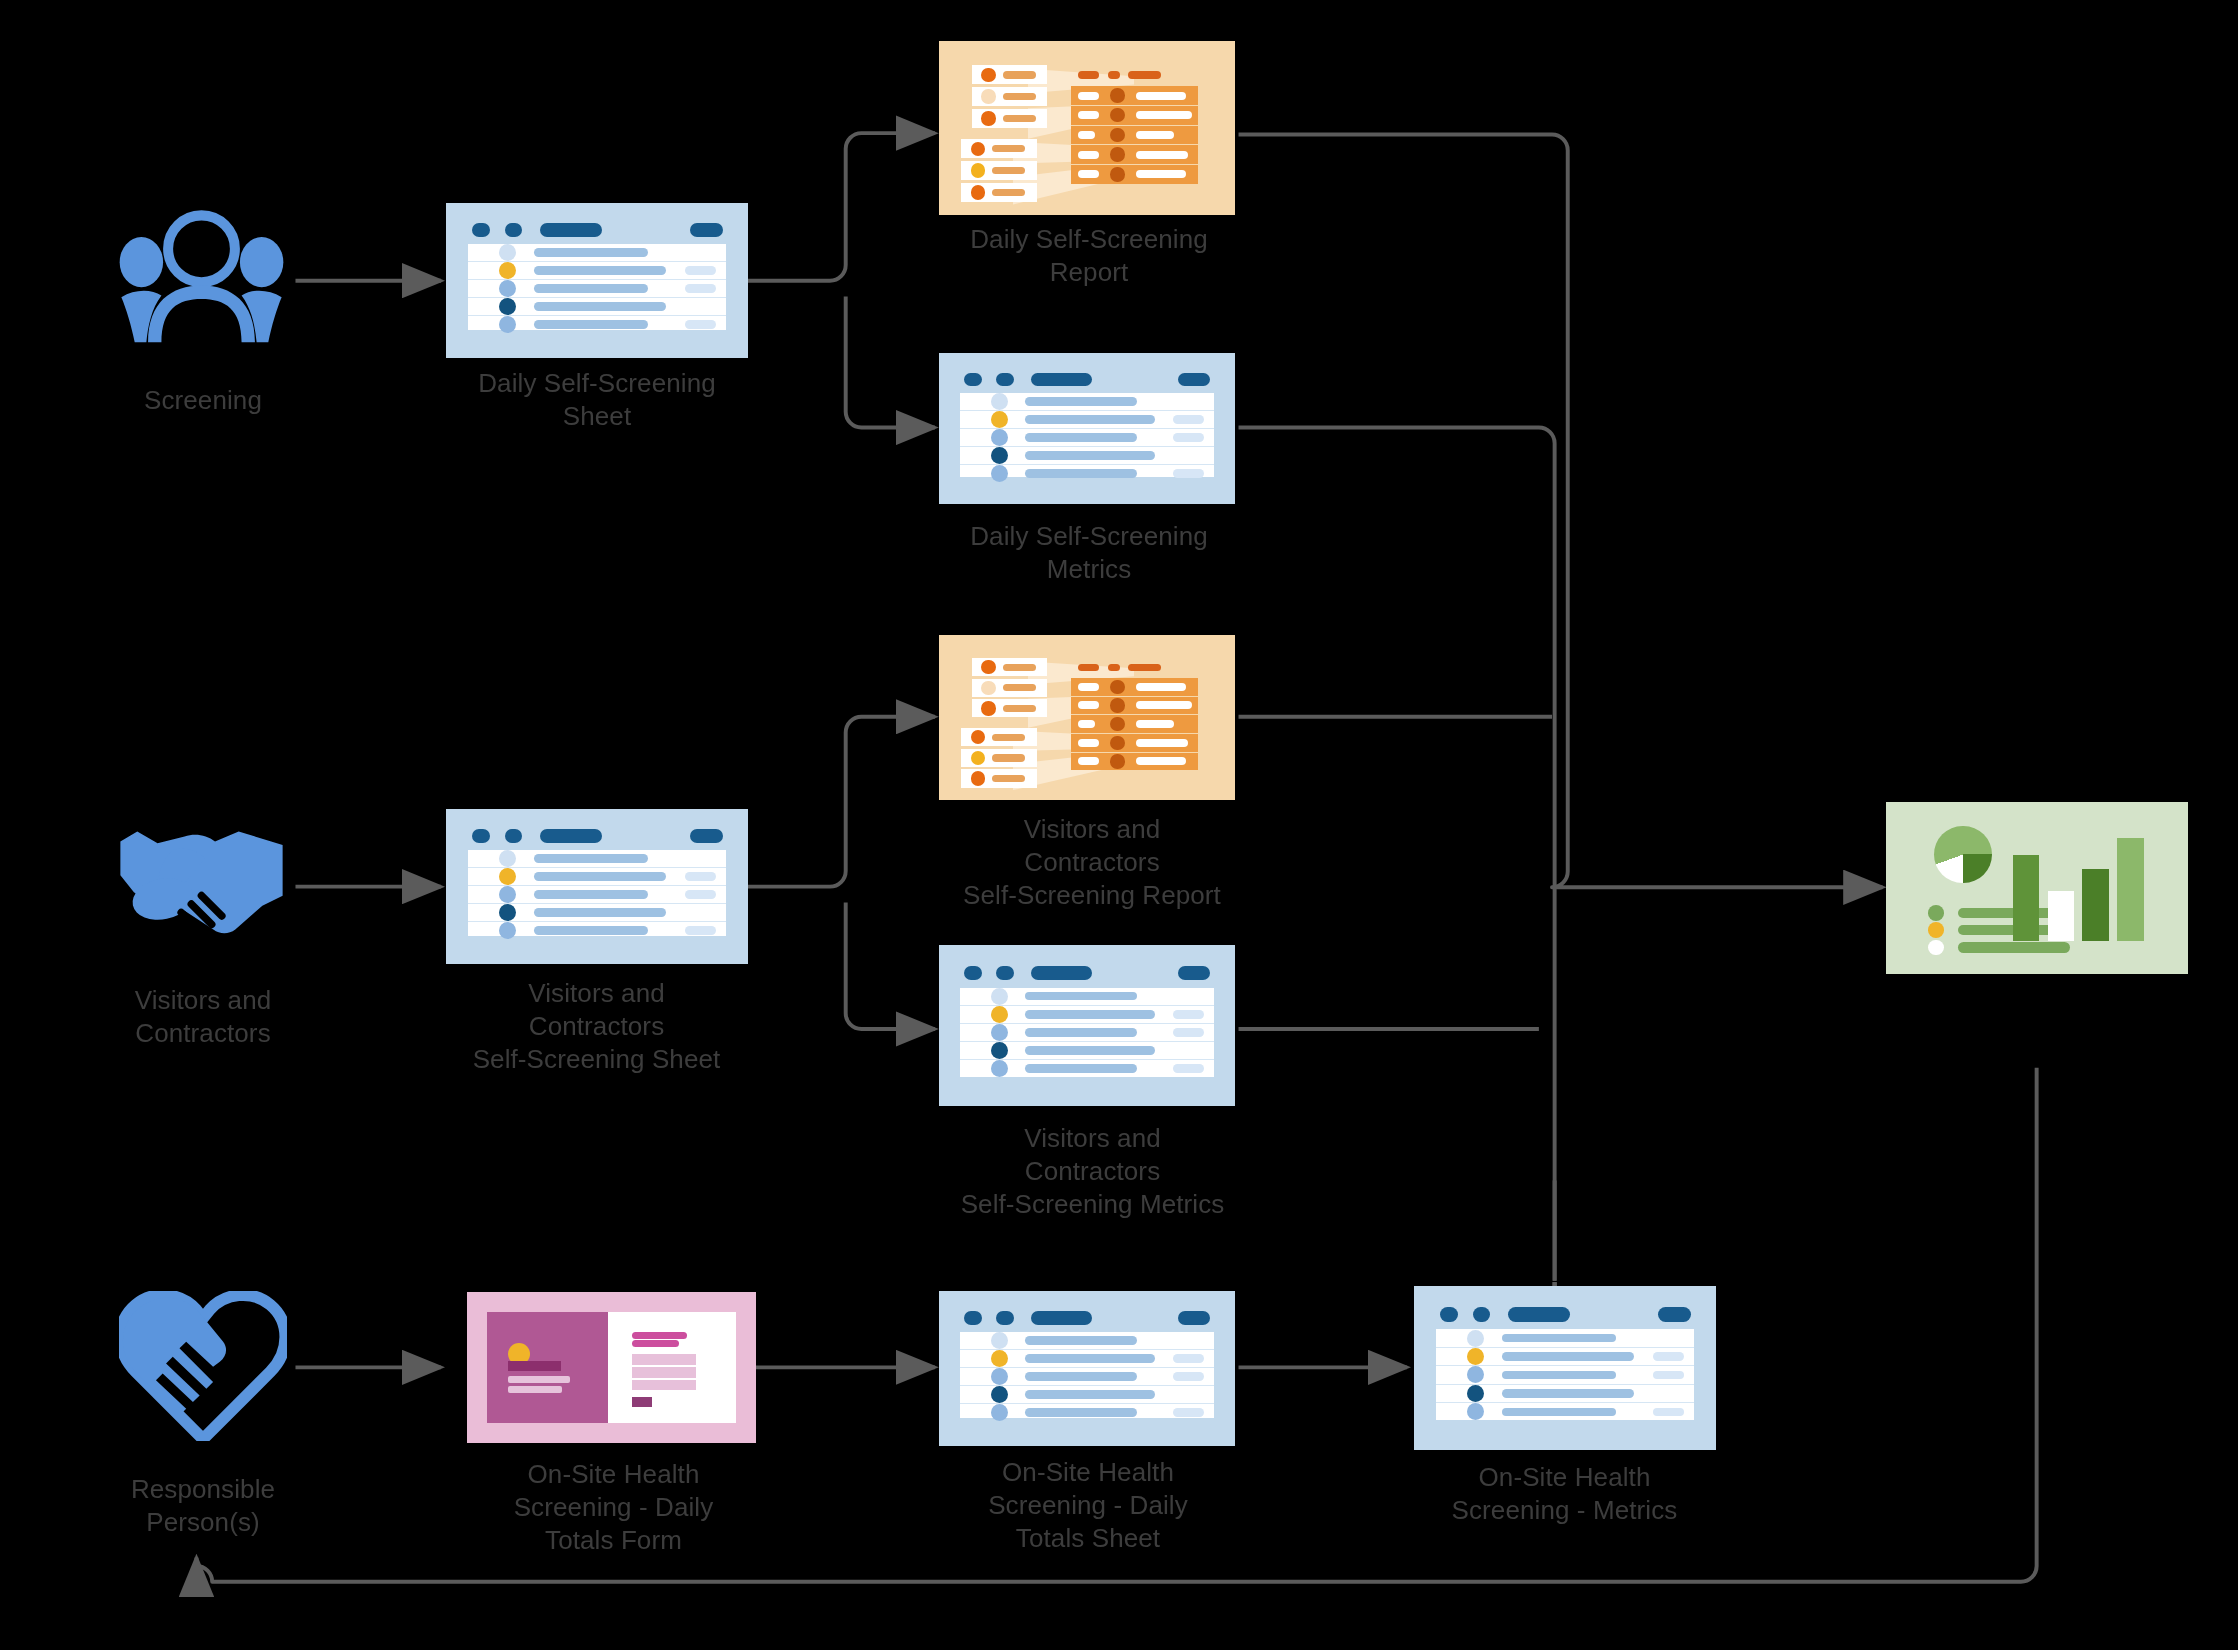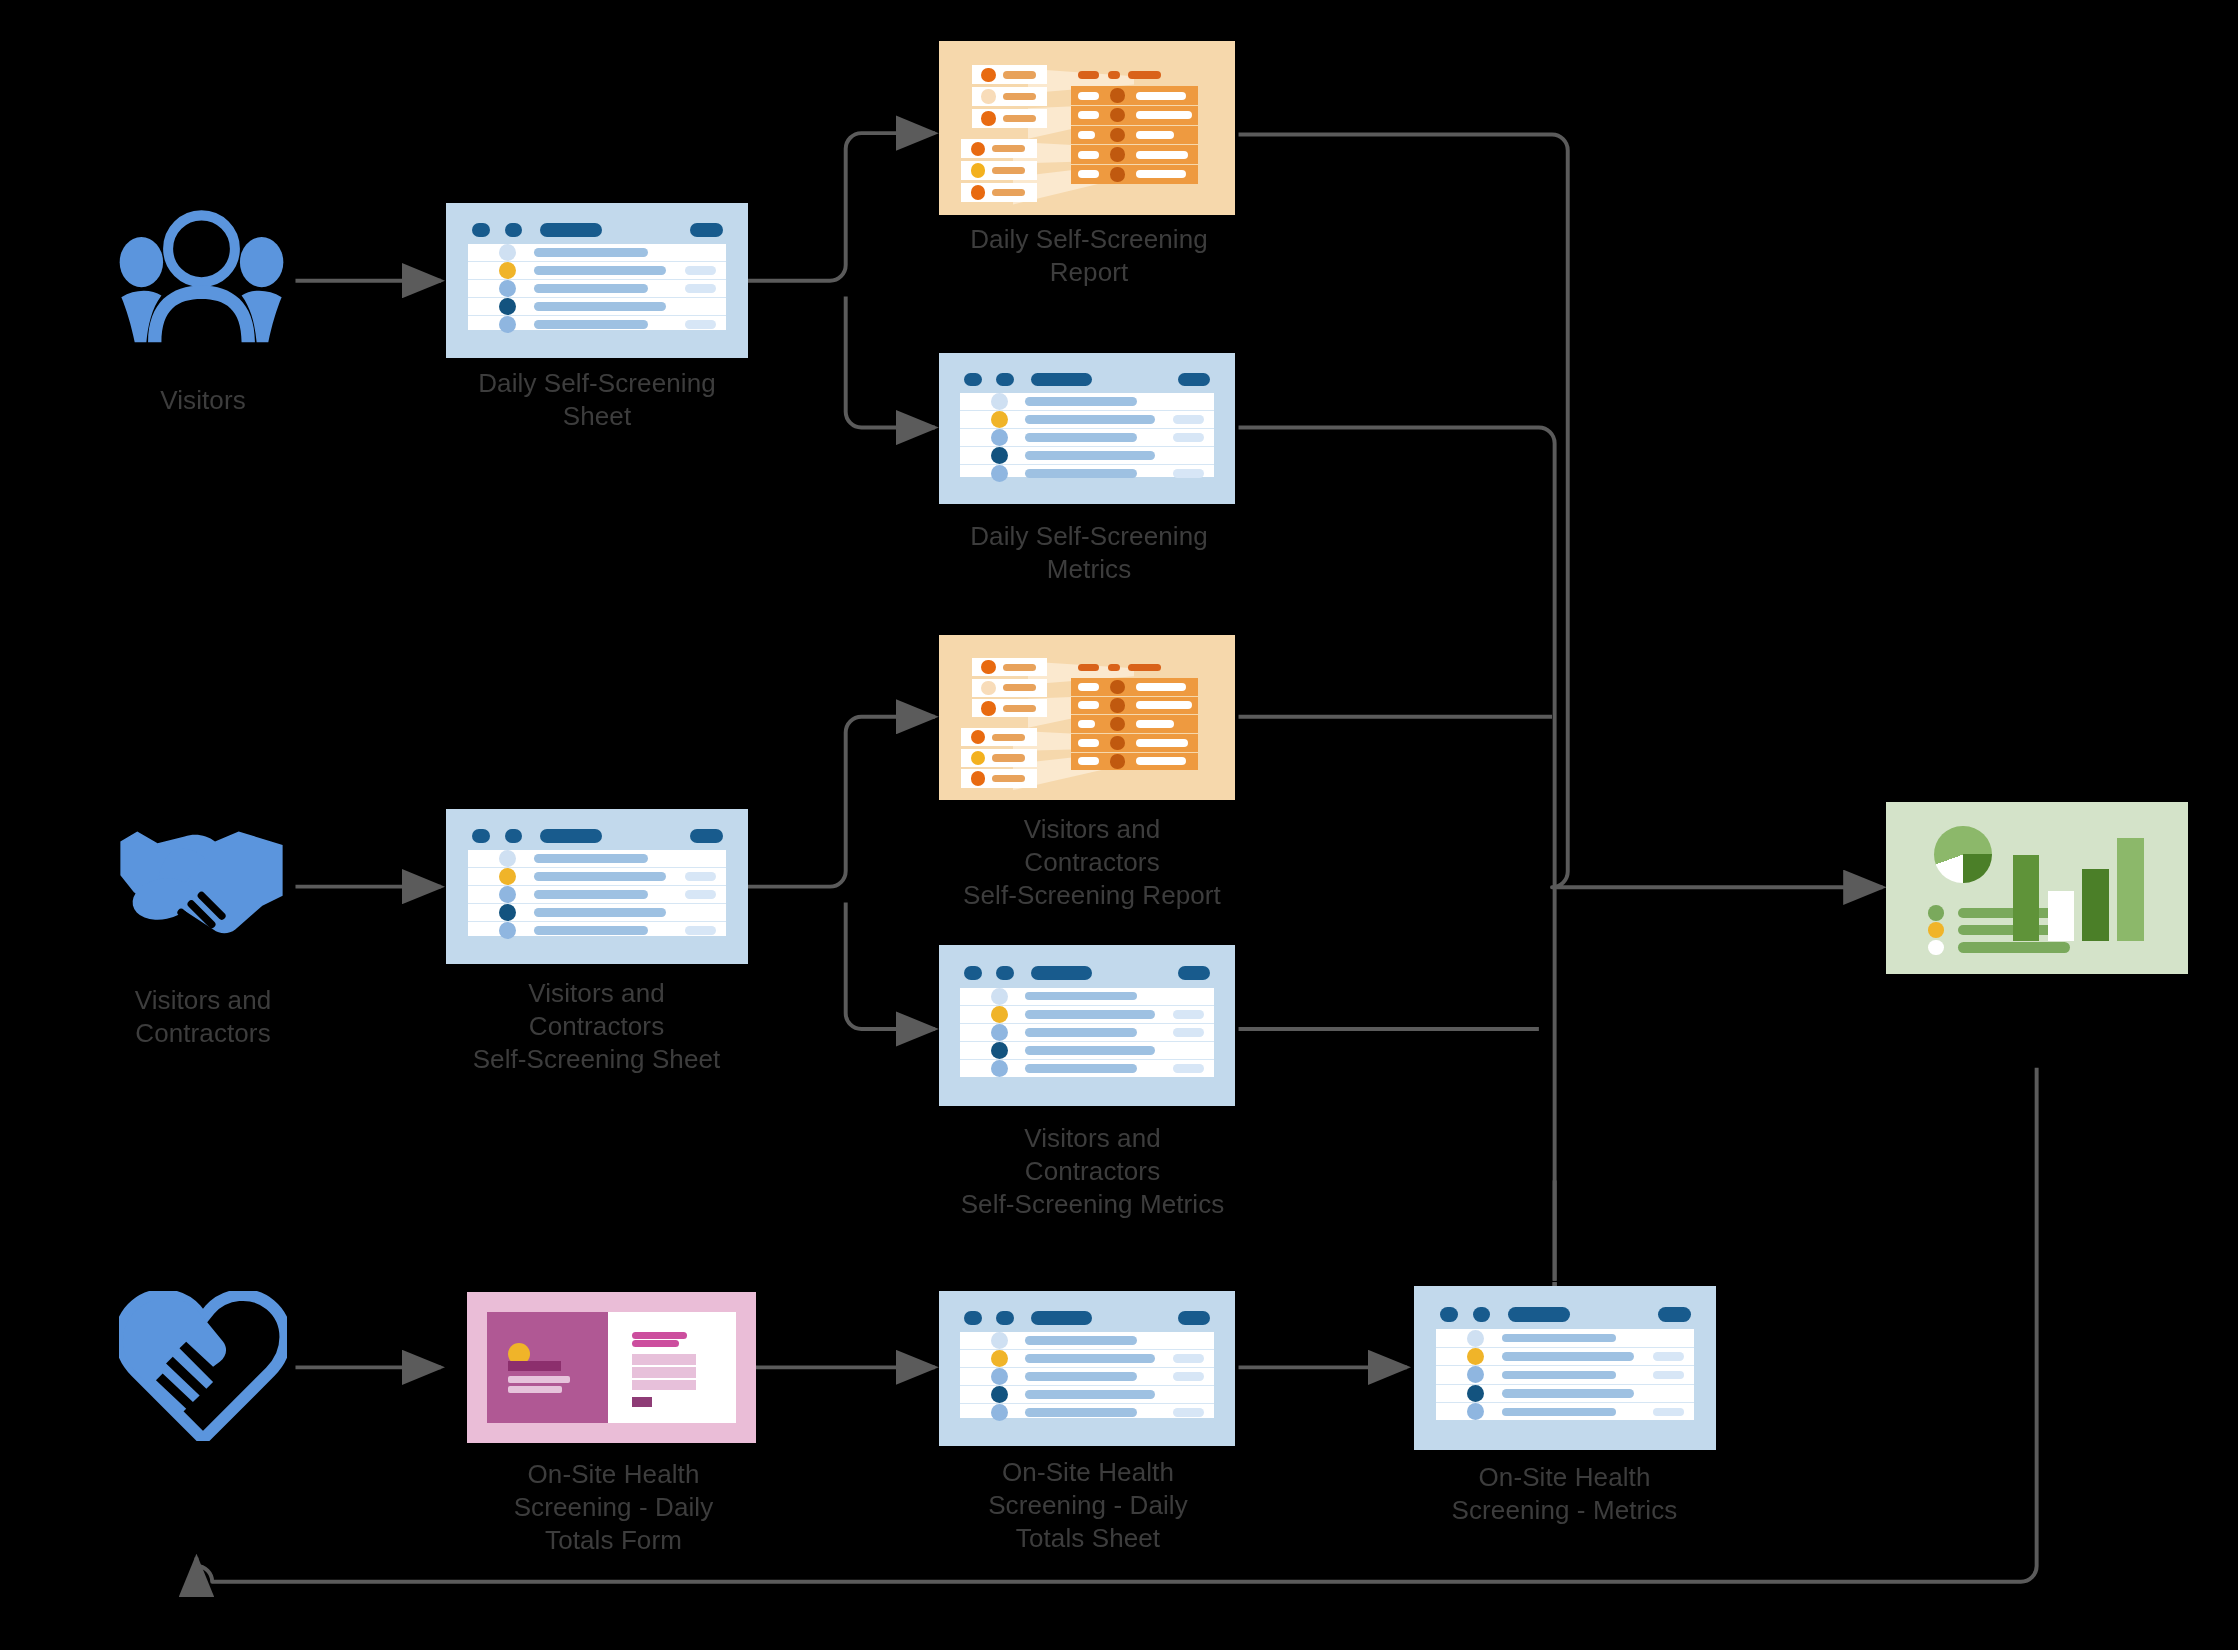--- a/index.html
+++ b/index.html
@@ -106,21 +106,21 @@
   <div class="icon" style="left:118px;top:205px;width:167px;height:141px;">
     <svg viewBox="0 0 100 84">
       <circle cx="50" cy="26" r="20" fill="none" stroke="#5b95dd" stroke-width="6"></circle>
       <ellipse cx="14" cy="34" rx="13" ry="15" fill="#5b95dd"></ellipse>
       <ellipse cx="86" cy="34" rx="13" ry="15" fill="#5b95dd"></ellipse>
       <path d="M18,82 C18,58 32,48 50,48 C68,48 82,58 82,82 L74,82 C74,62 64,56 50,56 C36,56 26,62 26,82 Z" fill="#5b95dd"></path>
       <path d="M2,55 C10,50 20,50 26,54 C20,62 18,72 17,82 L10,82 C8,72 5,62 2,55 Z" fill="#5b95dd"></path>
       <path d="M98,55 C90,50 80,50 74,54 C80,62 82,72 83,82 L90,82 C92,72 95,62 98,55 Z" fill="#5b95dd"></path>
     </svg>
   </div>
-  <div class="caption" style="left:72px;top:384px;width:262px;">Visitors</div>
+  <div class="caption" style="left:72px;top:384px;width:262px;">Screening</div>
 
   <div class="card" style="left:446px;top:203px;width:302px;height:155px;">
     <div class="sheet">
       <div class="hdr">
           <i style="left:0;width:7%"></i>
           <i style="left:13%;width:7%"></i>
           <i style="left:27%;width:25%"></i>
           <i style="left:87%;width:13%"></i>
         </div>
       <div class="rows">
@@ -421,20 +421,22 @@
   <div class="caption" style="left:889px;top:1122px;width:407px;">Visitors and
 Contractors
 Self-Screening Metrics</div>
 
   <div class="icon" style="left:119px;top:1291px;width:168px;height:150px;">
     <svg viewBox="0 0 100 89">
       <path d="M50,88 L10,48 C-2,36 -2,18 10,8 C21,-1 37,1 46,11 L50,16 L54,11 C63,1 79,-1 90,8 C102,18 102,36 90,48 L50,88 Z" fill="none" stroke="#5b95dd" stroke-width="7"></path>
       <path d="M12,10 C24,0 40,3 48,13 L62,30 C65,34 64,39 60,42 L56,45 L40,30 L36,34 L56,54 L52,58 L32,39 L28,43 L48,62 L44,66 L26,49 L22,53 L40,70 L36,74 L10,48 C-1,37 0,19 12,10 Z" fill="#5b95dd"></path>
     </svg>
   </div>
+  <div class="caption" style="left:72px;top:1473px;width:262px;">Responsible
+Person(s)</div>
 
   <div class="card" style="left:467px;top:1292px;width:289px;height:151px;">
     <div class="form">
       <div class="inner">
         <div class="left">
           <span class="cdot"></span>
           <span class="blk"></span>
           <span class="ln" style="top:58%;width:52%"></span>
           <span class="ln" style="top:66.5%;width:45%"></span>
         </div>

